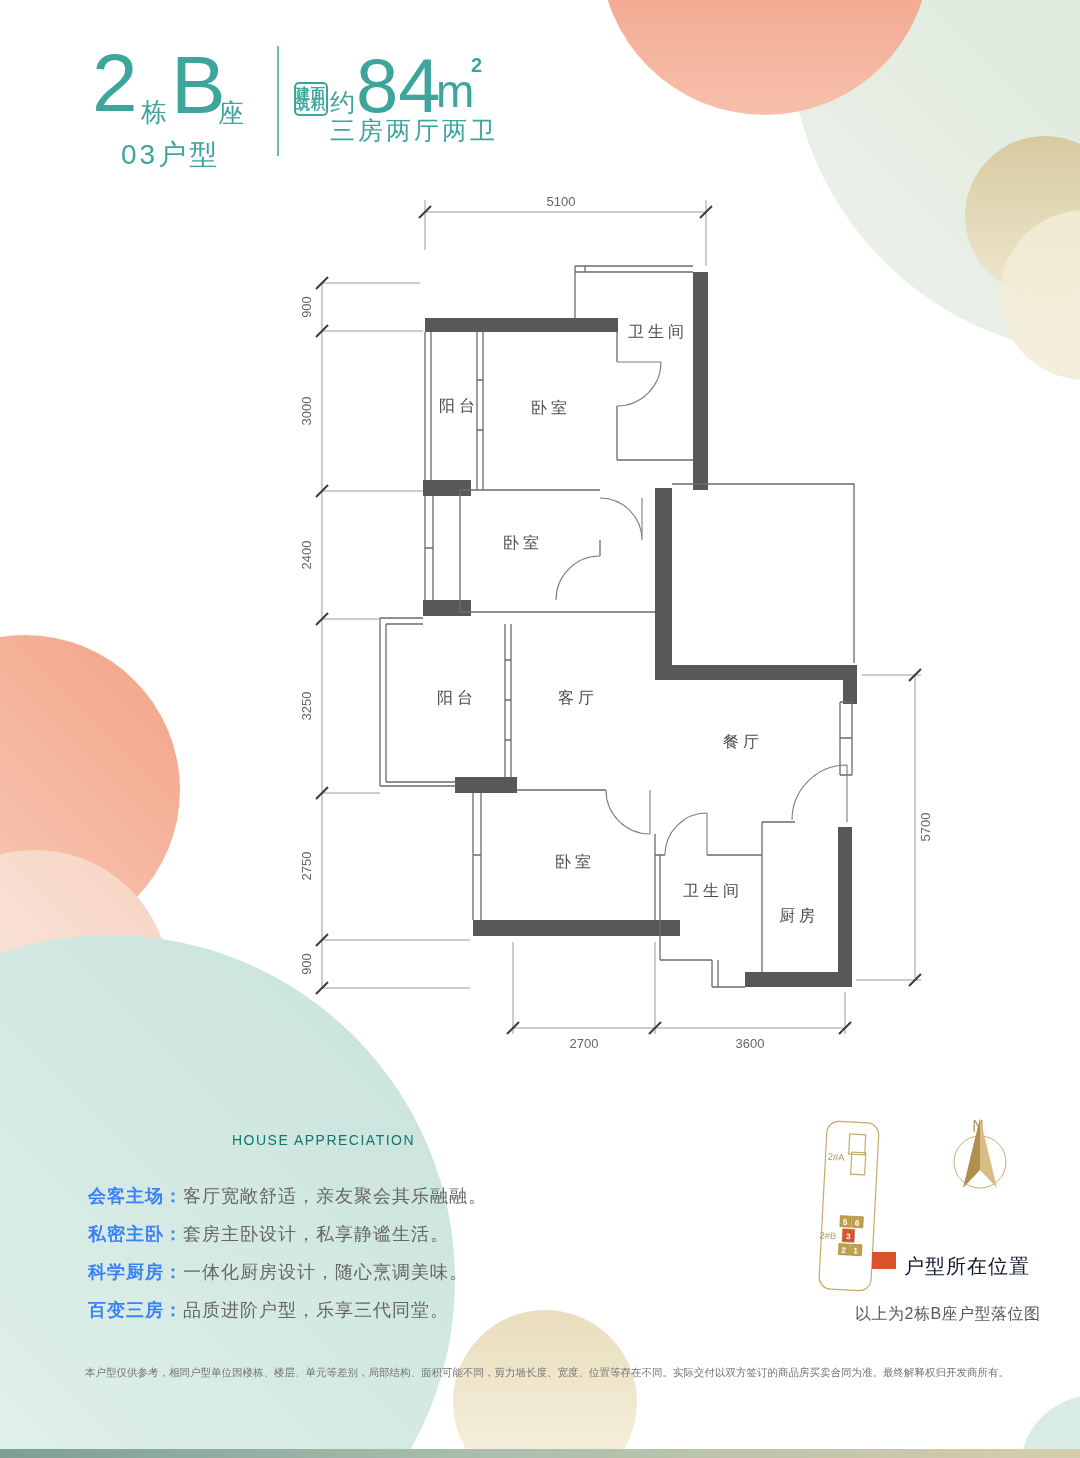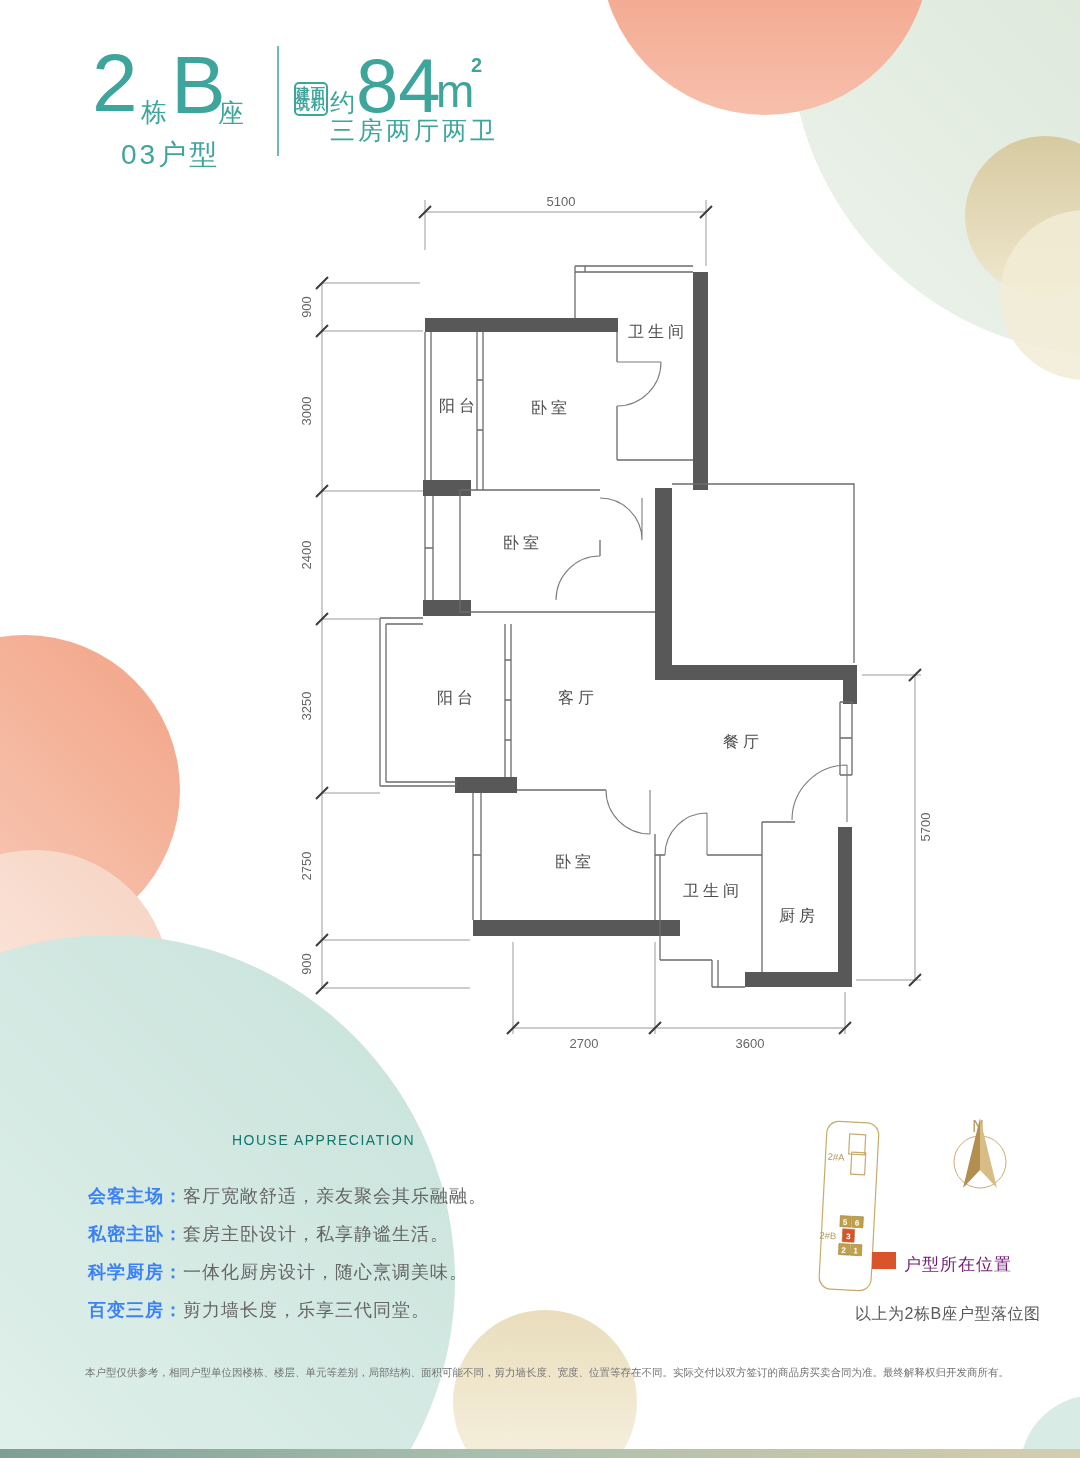--- a/index.html
+++ b/index.html
@@ -20,21 +20,21 @@
   .t-unit{font-size:46px;font-weight:500;}
   .t-sup{font-size:20px;font-weight:700;}
   .t-layout{font-size:25px;font-weight:500;letter-spacing:3px;}
   
   .app-title-cn{font-size:27px;font-weight:700;letter-spacing:8px;color:#3EA59D;}
   .app-title-en{font-size:14px;font-weight:500;letter-spacing:1.5px;color:#0f766e;}
   .bullet{font-size:18px;color:#666;letter-spacing:1px;white-space:nowrap;}
   .bullet b{color:#3b82f6;font-weight:700;}
   
   .legend-swatch{width:24px;height:17px;background:#D9542B;}
-  .legend-text{font-size:17px;color:#701a75;letter-spacing:1px;}
+  .legend-text{font-size:20px;color:#0f172a;letter-spacing:1px;}
   .caption{font-size:16px;color:#5a5a5a;letter-spacing:.5px;}
   .disclaimer{font-size:10.5px;color:#737373;white-space:nowrap;letter-spacing:0;}
   svg text{font-family:"Liberation Sans","DejaVu Sans",sans-serif;}
   .room-lbl{font-size:16px;fill:#4c4c4c;letter-spacing:4px;}
   .dim-lbl{font-size:13px;fill:#666;}
   .gold-lbl{font-size:9.5px;fill:#B6985C;}
   .cell-num{font-size:8px;fill:#fff;font-weight:700;}
 </style>
 </head>
 <body>
@@ -194,21 +194,21 @@
   <div class="abs bullet" style="left:88px;top:1184px;">
     <b>会客主场：</b><span>客厅宽敞舒适，亲友聚会其乐融融。</span>
   </div>
   <div class="abs bullet" style="left:88px;top:1222px;">
     <b>私密主卧：</b><span>套房主卧设计，私享静谧生活。</span>
   </div>
   <div class="abs bullet" style="left:88px;top:1260px;">
     <b>科学厨房：</b><span>一体化厨房设计，随心烹调美味。</span>
   </div>
   <div class="abs bullet" style="left:88px;top:1298px;">
-    <b>百变三房：</b><span>剪力墙长度，乐享三代同堂。</span>
+    <b>百变三房：</b><span>品质进阶户型，乐享三代同堂。</span>
   </div>
 
   <svg class="abs" style="left:0;top:0;" width="1080" height="1458" viewBox="0 0 1080 1458">
     <g transform="rotate(3 848 1205)" stroke="#C8AB6B" fill="none" stroke-width="1.2">
       <rect x="823" y="1122" width="52" height="168" rx="12"></rect>
       <rect x="846" y="1134" width="16" height="20"></rect>
       <rect x="849" y="1152" width="14" height="22"></rect>
     </g>
     <g transform="rotate(3 848 1205)" stroke="#9a7d3e" stroke-width=".6">
       <rect x="841" y="1216" width="11" height="11" fill="#C2A048"></rect>

